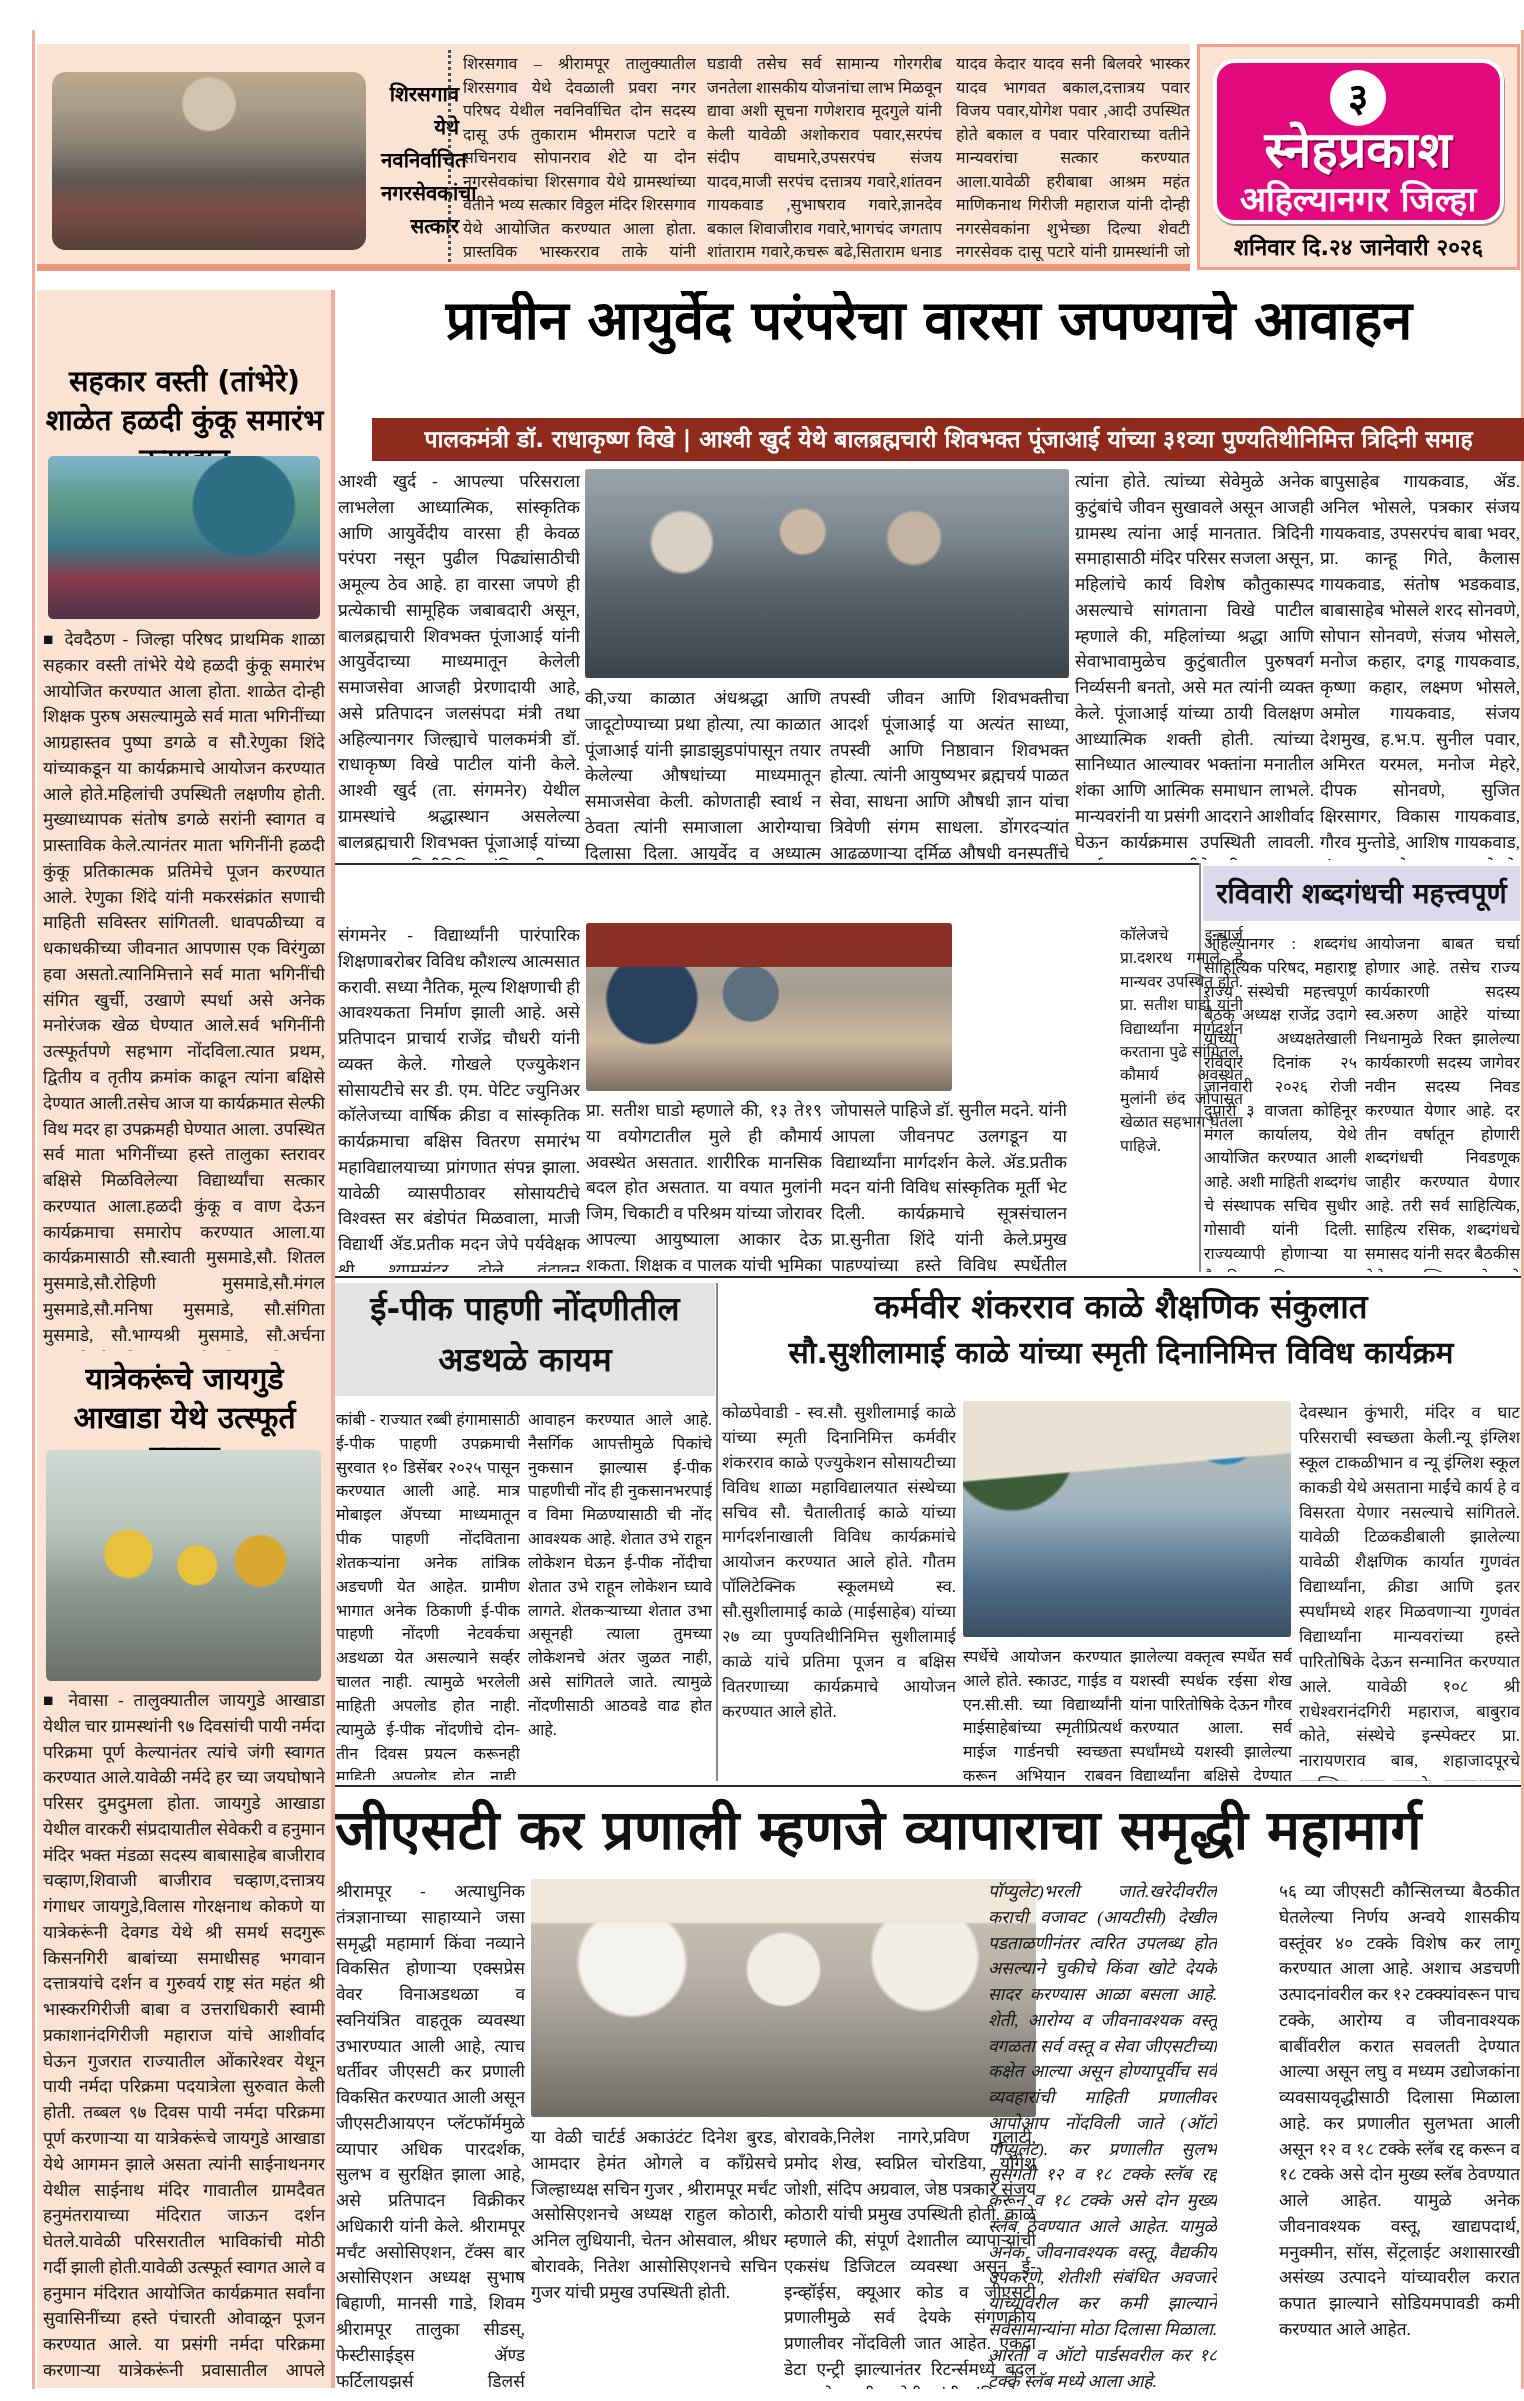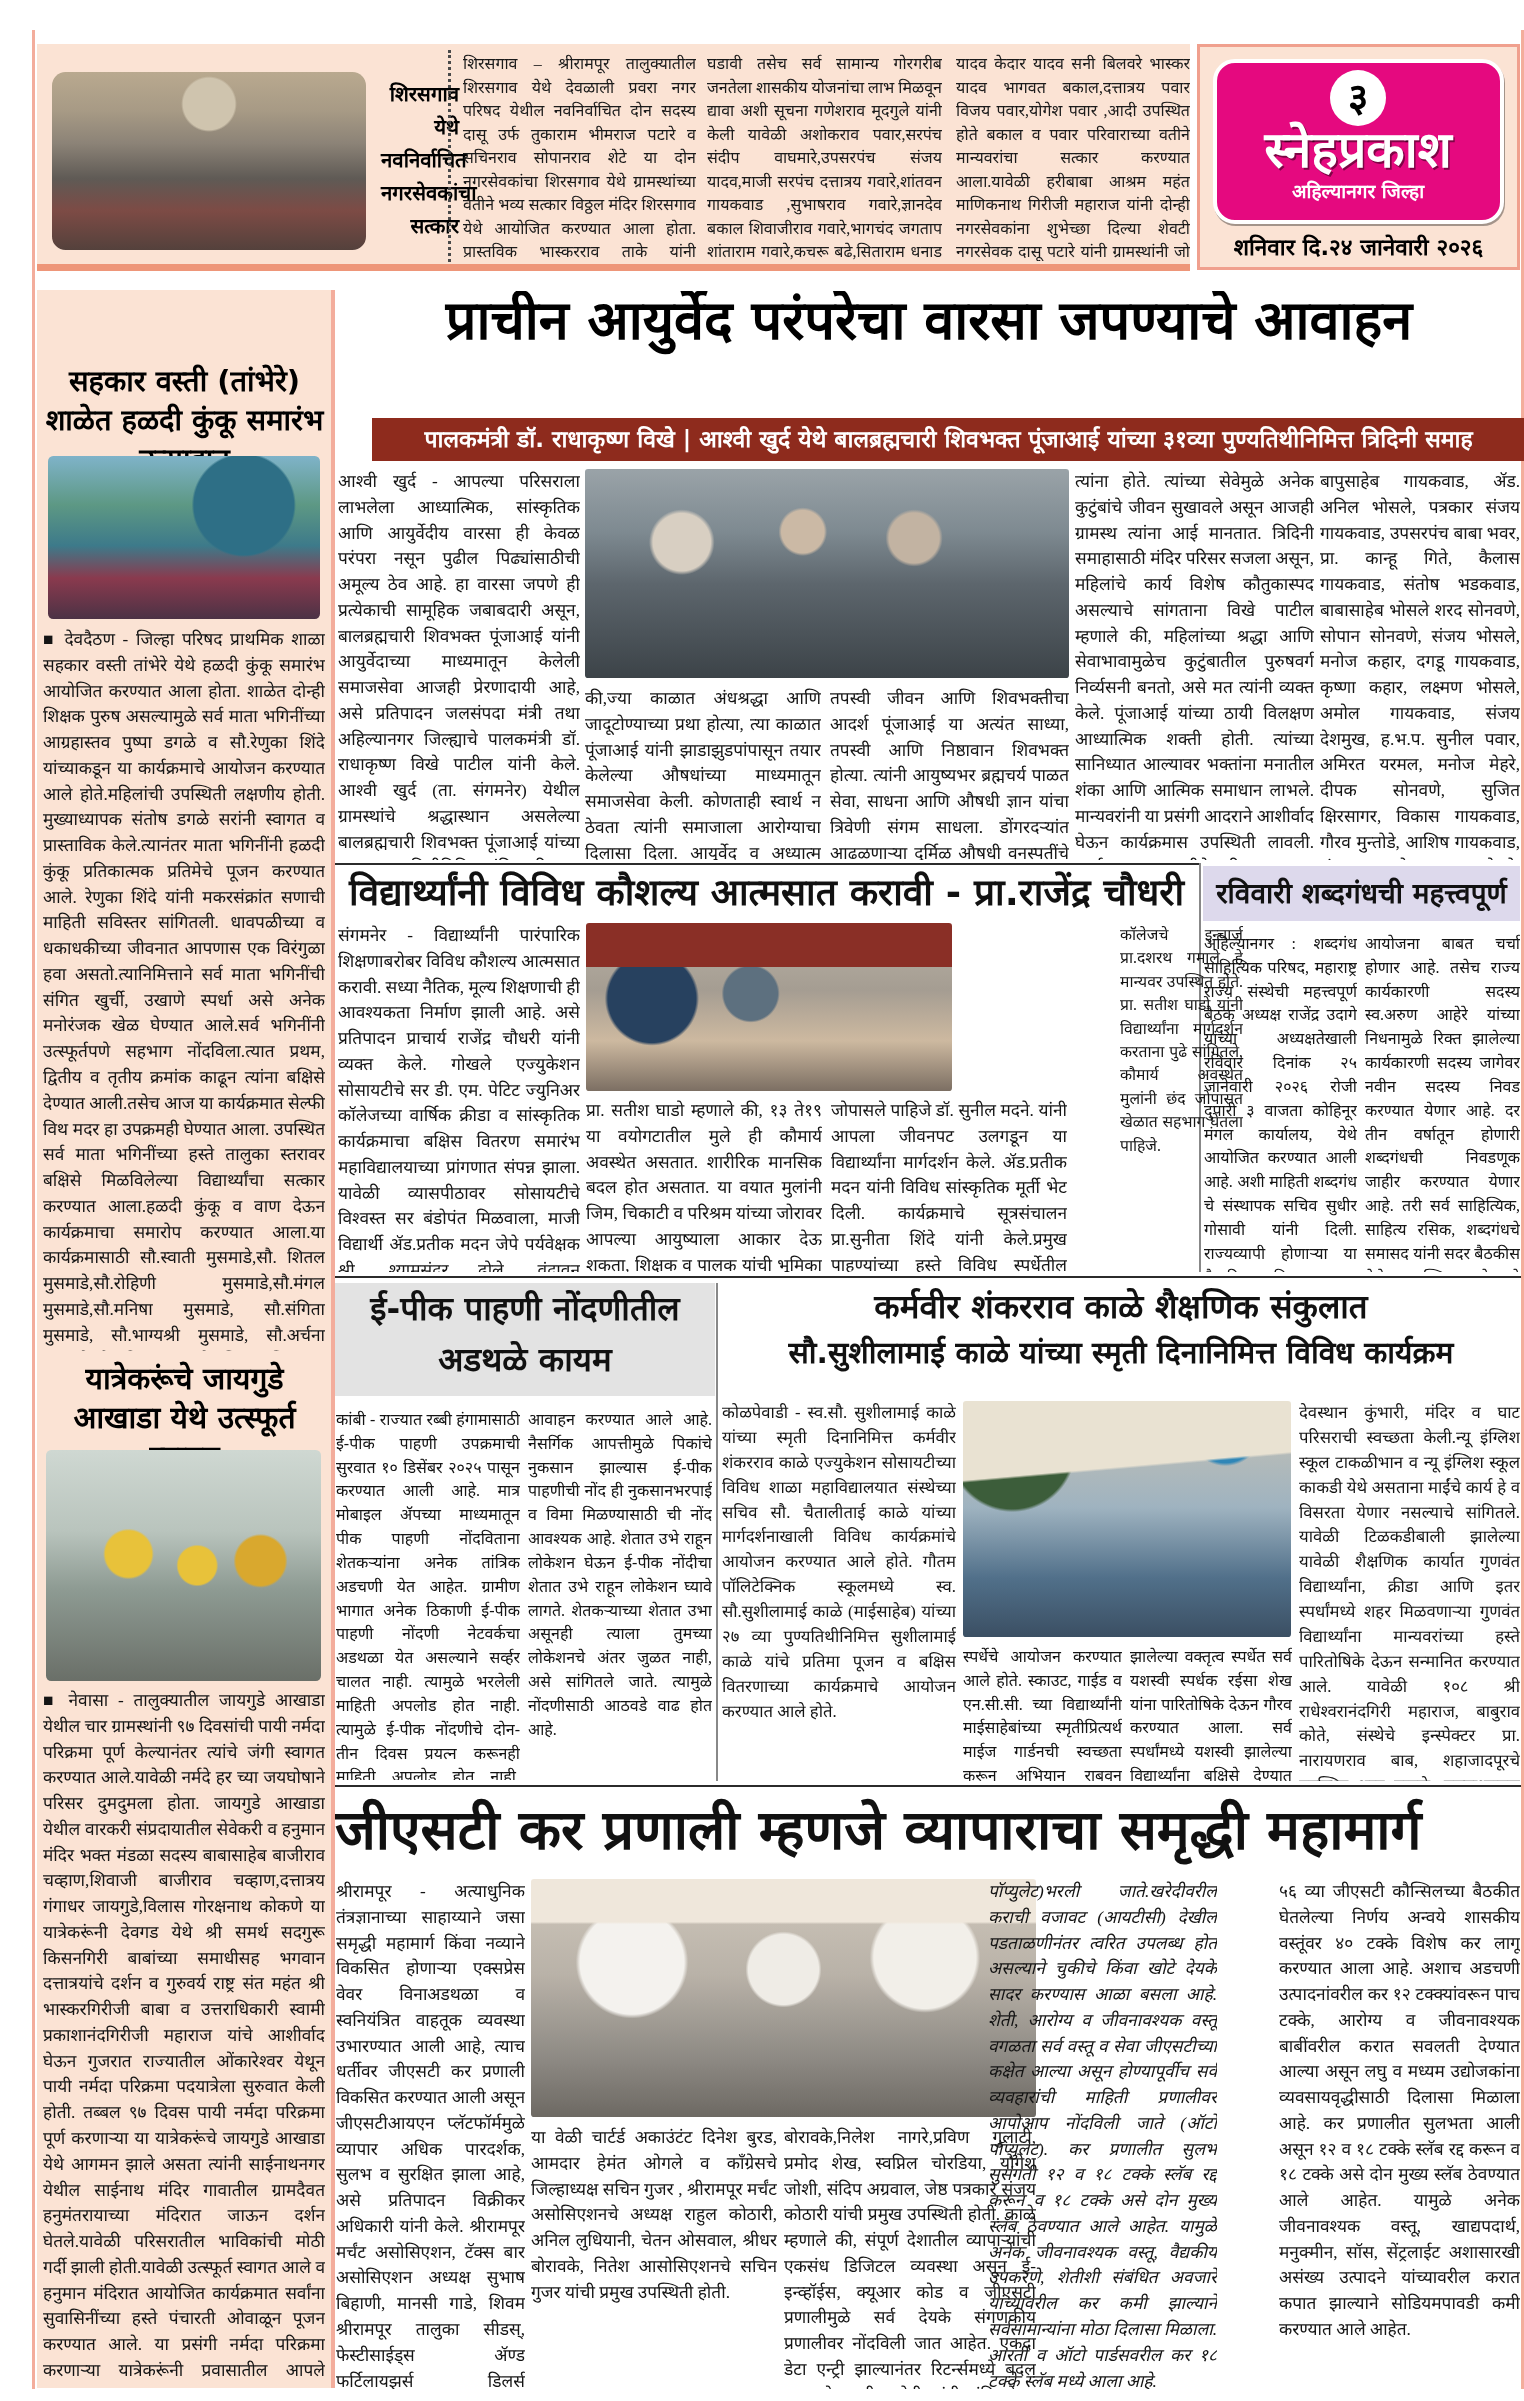--- a/index.html
+++ b/index.html
@@ -25,21 +25,21 @@
   .tcol3{left:956px;width:234px;}
   
   .masthead{left:1197px;top:44px;width:323px;height:226px;background:#FBE3D4;border:3.1px solid #F0A08E;box-sizing:border-box;}
   .mast-box{position:absolute;left:12.6px;top:11.5px;width:291px;height:165px;background:#E5097F;border-radius:22px;
     border:4.7px solid #ffffff;box-shadow:1px 2.1px 0 rgba(0,0,0,.35);box-sizing:border-box;text-align:center;}
   .mast-circle{position:absolute;left:50%;transform:translateX(-50%);top:7.3px;width:56px;height:56px;border-radius:50%;
     background:#ffffff;color:#000;font-family:"DejaVu Sans",sans-serif;font-weight:bold;font-size:39px;line-height:56px;}
   .mast-title{position:absolute;left:0;right:0;top:62px;color:#ffffff;font-family:"DejaVu Sans",sans-serif;
     font-weight:bold;font-size:50px;line-height:1.0;text-shadow:1.6px 1.6px 0 rgba(0,0,0,.45);}
   .mast-sub{position:absolute;left:0;right:0;top:118px;color:#ffffff;font-family:"DejaVu Sans",sans-serif;
-    font-weight:bold;font-size:19px;line-height:1.1;}
+    font-weight:bold;font-size:34px;line-height:1.1;}
   .mast-date{position:absolute;left:0;right:0;top:184px;text-align:center;font-family:"DejaVu Sans",sans-serif;
     font-weight:bold;font-size:22.5px;color:#000;}
   
   .tk-box{position:absolute;top:294px;width:63px;height:60px;border-radius:8.4px;border:2.1px solid #b9b9b9;
     box-shadow:0 0 0 3.1px #ffffff inset;box-sizing:border-box;text-align:center;
     font-family:"DejaVu Sans",sans-serif;font-weight:bold;font-size:35px;line-height:54px;color:#fff;}
   .tk1{left:47px;background:#D5119B;}
   .tk2{left:116px;background:#12873F;}
   .tk3{left:185px;background:#F5E400;color:#000;}
   .tk4{left:254px;background:#E32A24;}
@@ -181,21 +181,20 @@
   <div class="abs body-text m-col1">आश्वी खुर्द - आपल्या परिसराला लाभलेला आध्यात्मिक, सांस्कृतिक आणि आयुर्वेदीय वारसा ही केवळ परंपरा नसून पुढील पिढ्यांसाठीची अमूल्य ठेव आहे. हा वारसा जपणे ही प्रत्येकाची सामूहिक जबाबदारी असून, बालब्रह्मचारी शिवभक्त पूंजाआई यांनी आयुर्वेदाच्या माध्यमातून केलेली समाजसेवा आजही प्रेरणादायी आहे, असे प्रतिपादन जलसंपदा मंत्री तथा अहिल्यानगर जिल्ह्याचे पालकमंत्री डॉ. राधाकृष्ण विखे पाटील यांनी केले. आश्वी खुर्द (ता. संगमनेर) येथील ग्रामस्थांचे श्रद्धास्थान असलेल्या बालब्रह्मचारी शिवभक्त पूंजाआई यांच्या ३१व्या पुण्यतिथीनिमित्त मंदिर परिसरात आयोजित त्रिदिनी समाह कार्यक्रमात सदिच्छा भेट देताना ते बोलत होते. अंधश्रद्धेला छेद देत आयुर्वेदाची वाट पालकमंत्री विखे पाटील पुढे म्हणाले</div>
   <div class="abs photo photo4"></div>
   <div class="abs body-text m-col2">की,ज्या काळात अंधश्रद्धा आणि जादूटोण्याच्या प्रथा होत्या, त्या काळात पूंजाआई यांनी झाडाझुडपांपासून तयार केलेल्या औषधांच्या माध्यमातून समाजसेवा केली. कोणताही स्वार्थ न ठेवता त्यांनी समाजाला आरोग्याचा दिलासा दिला. आयुर्वेद व अध्यात्म यांचा संगम साधत त्यांनी समाजाला आरोग्य, श्रद्धा आणि</div>
   <div class="abs body-text m-col3">तपस्वी जीवन आणि शिवभक्तीचा आदर्श पूंजाआई या अत्यंत साध्या, तपस्वी आणि निष्ठावान शिवभक्त होत्या. त्यांनी आयुष्यभर ब्रह्मचर्य पाळत सेवा, साधना आणि औषधी ज्ञान यांचा त्रिवेणी संगम साधला. डोंगरदऱ्यांत आढळणाऱ्या दुर्मिळ औषधी वनस्पतींचे सखोल ज्ञान</div>
   <div class="abs body-text m-col4">त्यांना होते. त्यांच्या सेवेमुळे अनेक कुटुंबांचे जीवन सुखावले असून आजही ग्रामस्थ त्यांना आई मानतात. त्रिदिनी समाहासाठी मंदिर परिसर सजला असून, महिलांचे कार्य विशेष कौतुकास्पद असल्याचे सांगताना विखे पाटील म्हणाले की, महिलांच्या श्रद्धा आणि सेवाभावामुळेच कुटुंबातील पुरुषवर्ग निर्व्यसनी बनतो, असे मत त्यांनी व्यक्त केले. पूंजाआई यांच्या ठायी विलक्षण आध्यात्मिक शक्ती होती. त्यांच्या सानिध्यात आल्यावर भक्तांना मनातील शंका आणि आत्मिक समाधान लाभले. मान्यवरांनी या प्रसंगी आदराने आशीर्वाद घेऊन कार्यक्रमास उपस्थिती लावली. कार्यक्रमाच्या यशस्वीतेसाठी</div>
   <div class="abs body-text m-col5">बापुसाहेब गायकवाड, ॲड. अनिल भोसले, पत्रकार संजय गायकवाड, उपसरपंच बाबा भवर, प्रा. कान्हू गिते, कैलास गायकवाड, संतोष भडकवाड, बाबासाहेब भोसले शरद सोनवणे, सोपान सोनवणे, संजय भोसले, मनोज कहार, दगडू गायकवाड, कृष्णा कहार, लक्ष्मण भोसले, अमोल गायकवाड, संजय देशमुख, ह.भ.प. सुनील पवार, अमिरत यरमल, मनोज मेहरे, दीपक सोनवणे, सुजित क्षिरसागर, विकास गायकवाड, गौरव मुन्तोडे, आशिष गायकवाड, संजय साबळे, अतुल भोकरे, किरण बिडवे, उमेश सालकर, अविनाश जाधव, अशोक जाधव, स्वप्निल गायकवाड, जगदीश मुसमाडे, अविनाश सोनवणे, ऋषी गायकवाड, भारत वाळेकर, मोहीत गायकवाड, रामा देशपांडे, दशा गायकवाड आदींनी विशेष योगदान दिले.</div>
 
   <div class="rule" style="left:335px;top:863px;width:864px;height:2.1px;"></div>
   <div class="vsep-thin" style="left:1199px;top:863px;height:409px;"></div>
 
-  <div class="abs v-head">विद्यार्थ्यांनी विविध कौशल्य आत्मसात करावी - प्रा.राजेंद्र चौधरी</div>
   <div class="abs body-text v-col1">संगमनेर - विद्यार्थ्यांनी पारंपारिक शिक्षणाबरोबर विविध कौशल्य आत्मसात करावी. सध्या नैतिक, मूल्य शिक्षणाची ही आवश्यकता निर्माण झाली आहे. असे प्रतिपादन प्राचार्य राजेंद्र चौधरी यांनी व्यक्त केले. गोखले एज्युकेशन सोसायटीचे सर डी. एम. पेटिट ज्युनिअर कॉलेजच्या वार्षिक क्रीडा व सांस्कृतिक कार्यक्रमाचा बक्षिस वितरण समारंभ महाविद्यालयाच्या प्रांगणात संपन्न झाला. यावेळी व्यासपीठावर सोसायटीचे विश्वस्त सर बंडोपंत मिळवाला, माजी विद्यार्थी ॲड.प्रतीक मदन जेपे पर्यवेक्षक श्री. श्यामसुंदर ढोले, वृंदावन होमिओपॅथिक मेडिकल कॉलेजचे डॉ. सुनील मदने हे उपस्थित होते.</div>
   <div class="abs photo photo5"></div>
   <div class="abs body-text v-col2">प्रा. सतीश घाडो म्हणाले की, १३ ते१९ या वयोगटातील मुले ही कौमार्य अवस्थेत असतात. शारीरिक मानसिक बदल होत असतात. या वयात मुलांनी जिम, चिकाटी व परिश्रम यांच्या जोरावर आपल्या आयुष्याला आकार देऊ शकता, शिक्षक व पालक यांची भूमिका खूप महत्त्वाची असते हे शिक्षणाबरोबर खेळ,छंद विद्यार्थ्यांनी</div>
   <div class="abs body-text v-col3">जोपासले पाहिजे डॉ. सुनील मदने. यांनी आपला जीवनपट उलगडून या विद्यार्थ्यांना मार्गदर्शन केले. ॲड.प्रतीक मदन यांनी विविध सांस्कृतिक मूर्ती भेट दिली. कार्यक्रमाचे सूत्रसंचालन प्रा.सुनीता शिंदे यांनी केले.प्रमुख पाहुण्यांच्या हस्ते विविध स्पर्धेतील बक्षिस वितरण करण्यात आले. कार्यक्रमाचे आभार प्रा.अमोल टेमक यांनी मानले.</div>
   <div class="abs body-text v-col4">कॉलेजचे इन्चार्ज प्रा.दशरथ गमाले हे मान्यवर उपस्थित होते. प्रा. सतीश घाडो यांनी विद्यार्थ्यांना मार्गदर्शन करताना पुढे सांगितले, कौमार्य अवस्थेत मुलांनी छंद जोपासत खेळात सहभाग घेतला पाहिजे.</div>
 
   <div class="abs s-headbox">
     <div class="s-head">रविवारी शब्दगंधची महत्त्वपूर्ण बैठक</div>
   </div>
   <div class="abs body-text s-col1">अहिल्यानगर : शब्दगंध साहित्यिक परिषद, महाराष्ट्र राज्य संस्थेची महत्त्वपूर्ण बैठक अध्यक्ष राजेंद्र उदागे यांच्या अध्यक्षतेखाली रविवार दिनांक २५ जानेवारी २०२६ रोजी दुपारी ३ वाजता कोहिनूर मंगल कार्यालय, येथे आयोजित करण्यात आली आहे. अशी माहिती शब्दगंध चे संस्थापक सचिव सुधीर गोसावी यांनी दिली. राज्यव्यापी होणाऱ्या या बैठकीत इतिवृत्त वाचून मंजूर करणे, शब्दगंधच्या वर्धापनदिन सोहळ्याचे नियोजन, विचारविनिमय करण्यात येणार आहे. शब्दगंध संमेलनाच्या निमित्ताने देण्यात येणाऱ्या विविध साहित्यिक पुरस्कारांसाठी नावे निश्चित करण्यात येणार आहेत. राज्यस्तरीय काव्य-मय स्पर्धा करीता परीक्षक निश्चित करण्यात येणार असून राज्यस्तरीय शब्दगंध साहित्य संमेलनाच्या</div>

